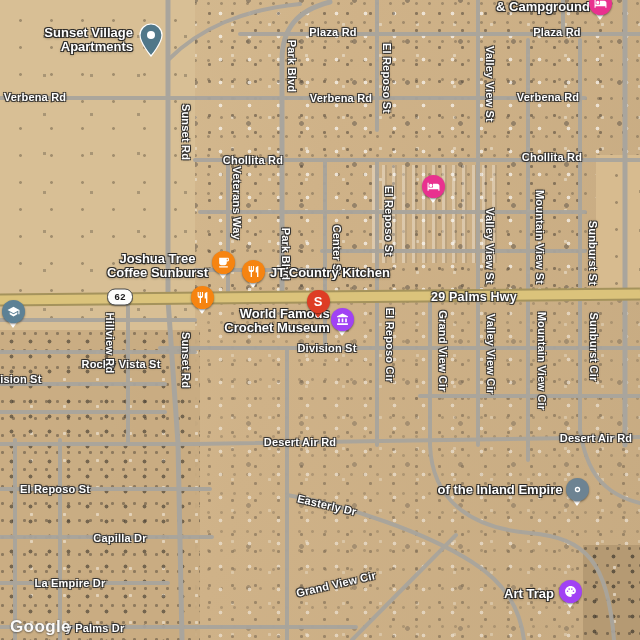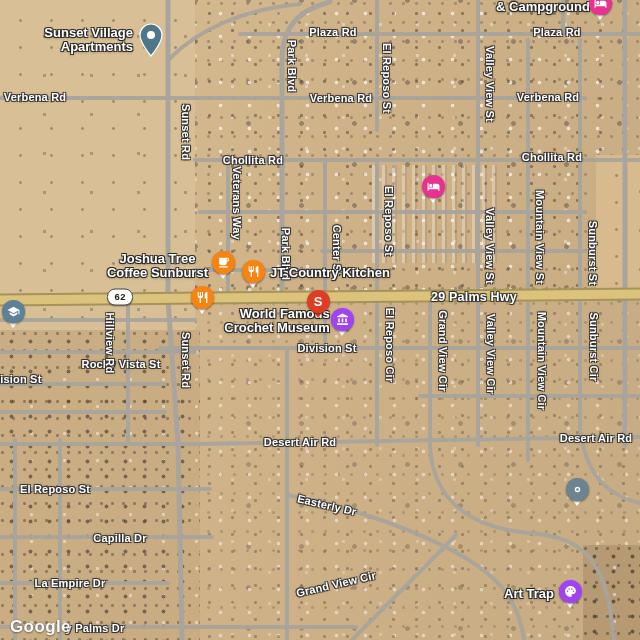--- a/index.html
+++ b/index.html
@@ -177,20 +177,21 @@
         <div>Coffee Sunburst</div>
       </div>
       <div class="poi-label" style="top: 273px; text-align: left; left: 270px; transform: translateY(-50%);">
         <div>JT Country Kitchen</div>
       </div>
       <div class="poi-label" style="top: 321px; text-align: right; left: 277px; transform: translate(-50%, -50%);">
         <div>World Famous</div>
         <div>Crochet Museum</div>
       </div>
       <div class="poi-label" style="top: 490px; text-align: center; left: 500px; transform: translate(-50%, -50%);">
+        <div>of the Inland Empire</div>
       </div>
       <div class="poi-label" style="top: 594px; text-align: center; left: 529px; transform: translate(-50%, -50%);">
         <div>Art Trap</div>
       </div>
     </div>
   <div id="pin-layer">
       <div class="pin" style="--c: #e9318f; left: 600px; top: 3px;">
         <div class="pin-tip" style="--c: #e9318f;"></div>
         <div class="pin-head">
           <svg viewBox="0 0 24 24">

